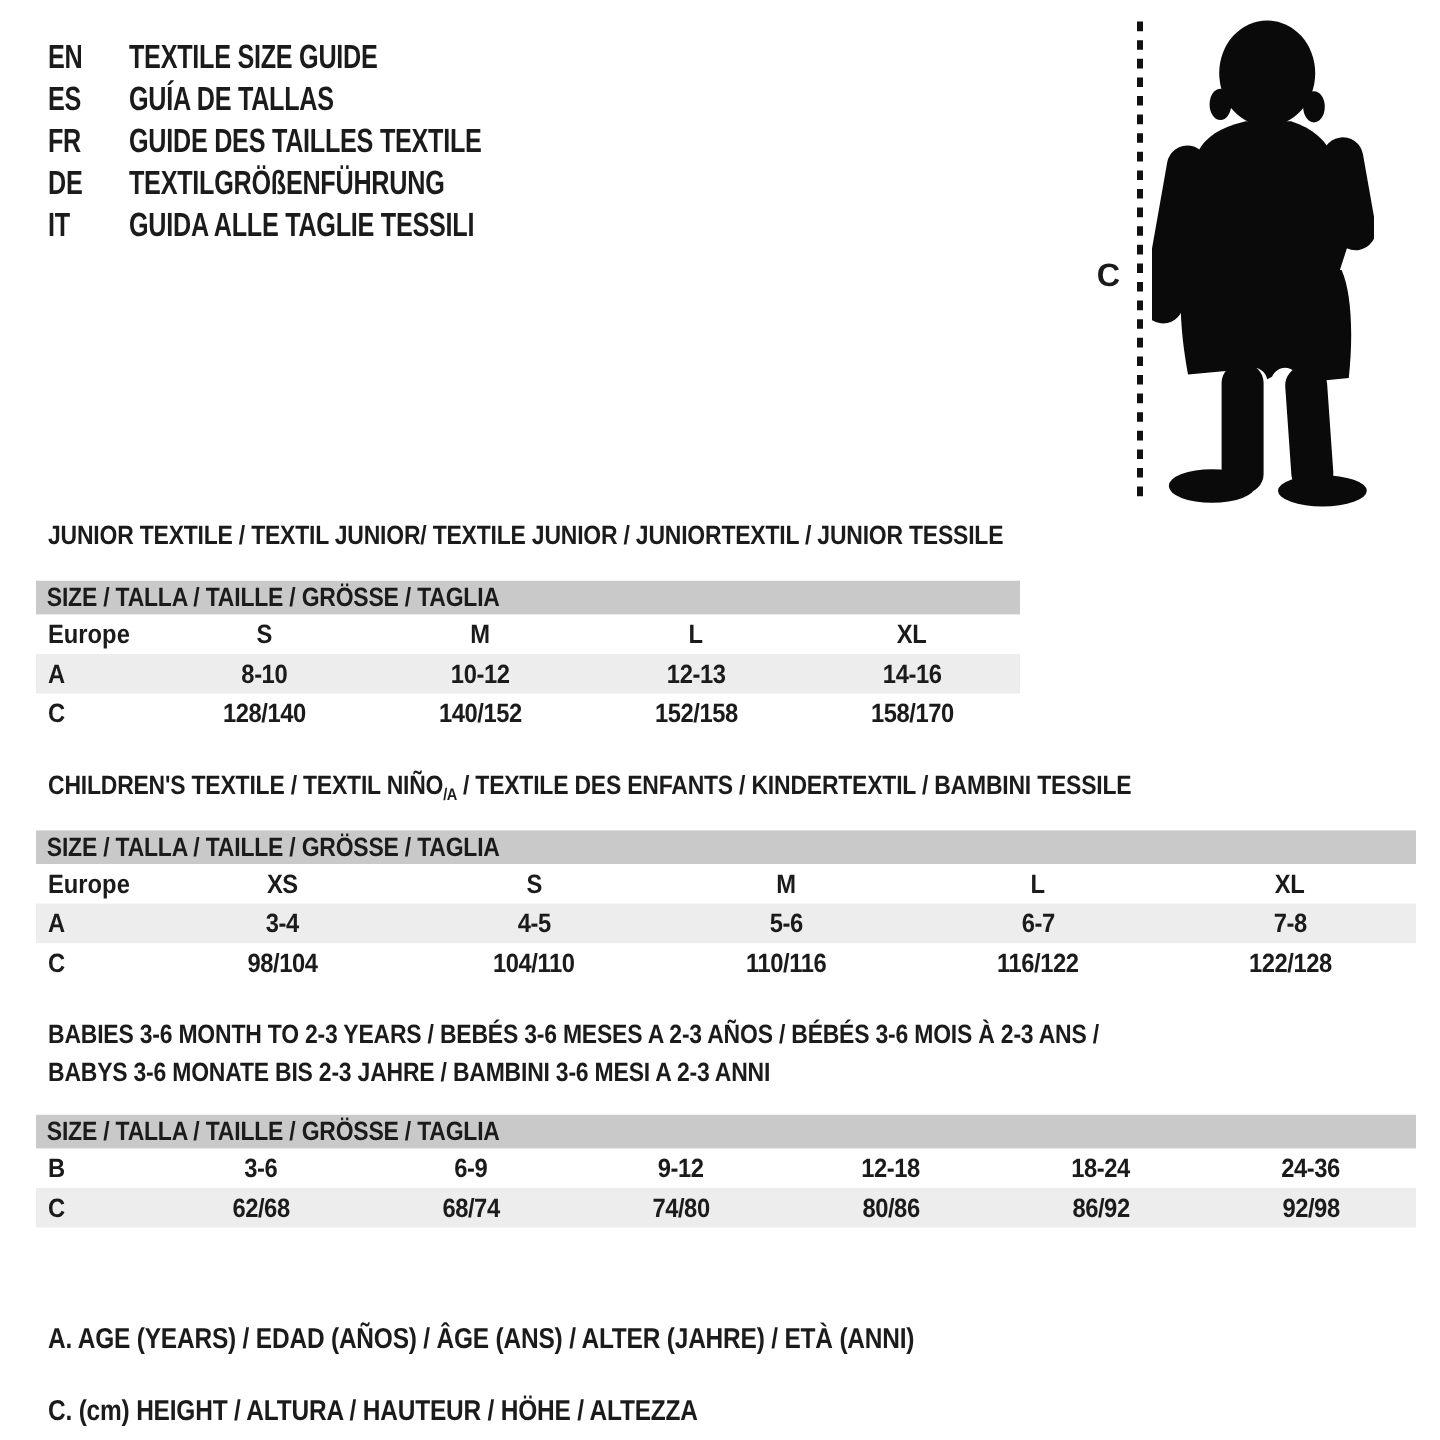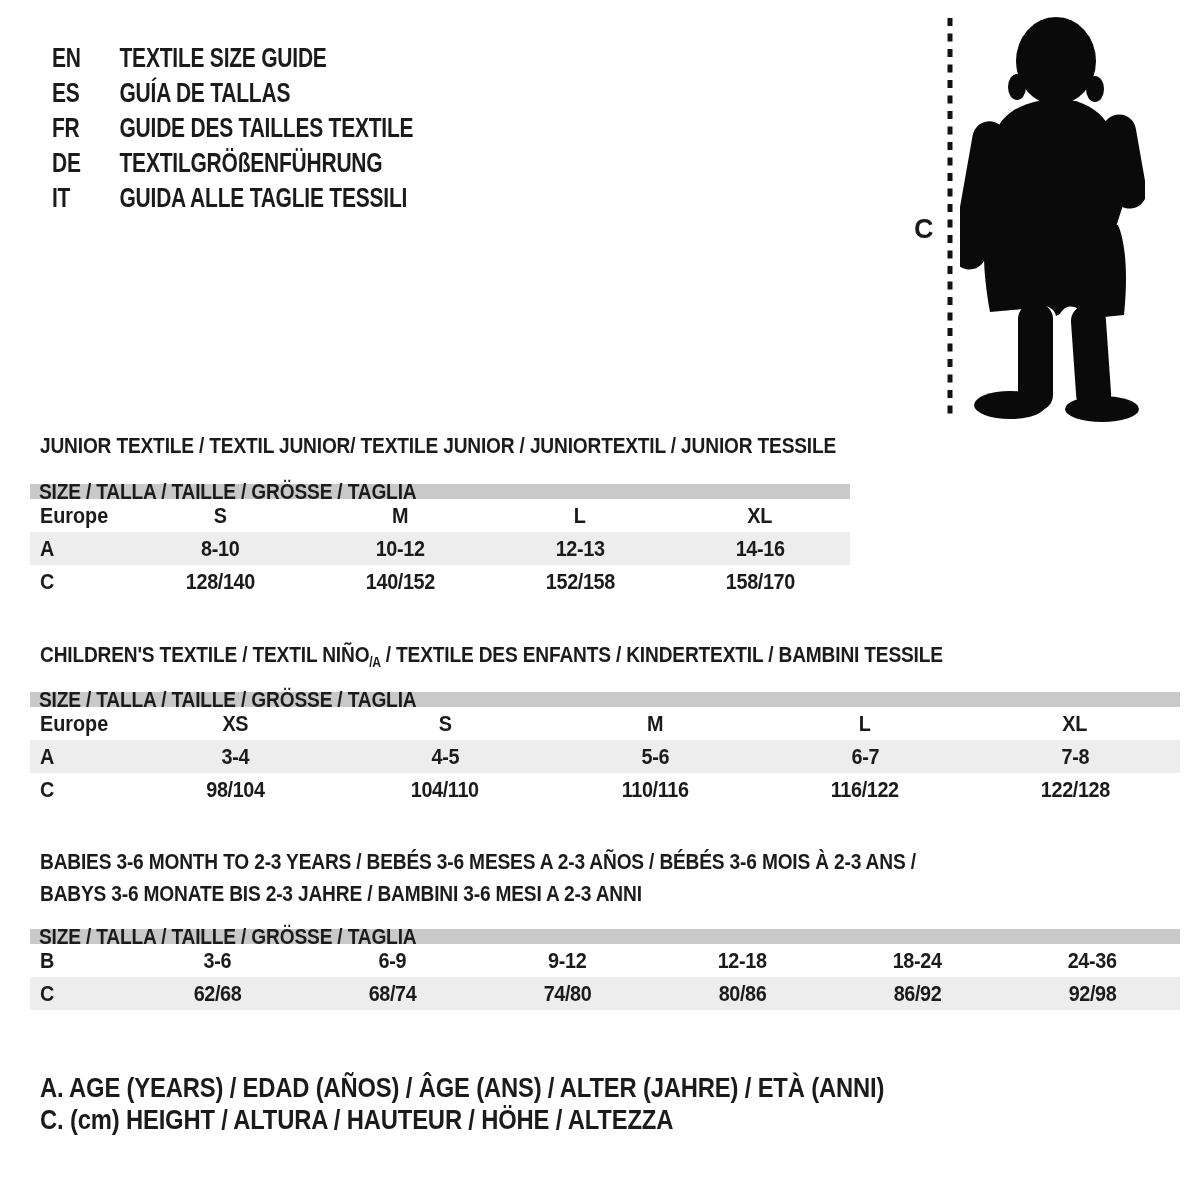--- a/index.html
+++ b/index.html
@@ -7,21 +7,21 @@
     width:1200px;height:1200px;
     background:#ffffff;
     font-family:"Liberation Sans", sans-serif;
     color:#1b1b1b;
     position:relative;
     overflow:hidden;
   }
   .page{position:absolute;left:0;top:0;width:1200px;height:1200px;background:#fff;}
 
   
-  .lang-block{position:absolute;left:40px;top:40px;margin-left:12px;}
+  .lang-block{position:absolute;left:40px;top:30px;}
   .lang-row{
     display:flex;height:35px;align-items:center;
     font-size:28px;font-weight:bold;white-space:nowrap;
     transform:scaleX(0.75);transform-origin:0 50%;
     letter-spacing:-0.3px;
   }
   .lang-row .code{flex:0 0 90px;width:90px;}
 
   
   #dash-line{position:absolute;left:946px;top:16px;}
@@ -37,35 +37,35 @@
   #title-1{left:40px;top:642px;}
   #title-2{left:40px;top:846px;line-height:32px;}
   .sub{font-size:14px;position:relative;top:5px;letter-spacing:-0.5px;}
 
   
   .size-table{position:absolute;}
   #table-0{left:30px;top:484px;width:820px;}
   #table-1{left:30px;top:692px;width:1150px;}
   #table-2{left:30px;top:929px;width:1150px;}
 
-  .size-bar{height:15px;display:flex;align-items:center;padding-left:9px;background:#c9c9c9;}
+  .size-bar{height:28px;display:flex;align-items:center;padding-left:9px;background:#c9c9c9;}
   .bartext{
     font-size:22px;font-weight:bold;white-space:nowrap;
     transform:scaleX(0.87);transform-origin:0 50%;letter-spacing:-0.2px;
   }
   .trow{display:flex;height:33px;align-items:center;}
   .rlabel{flex:0 0 100px;width:100px;padding-left:10px;box-sizing:border-box;
           font-size:22px;font-weight:bold;text-decoration:underline;}
   .lspan{display:inline-block;transform:scaleX(0.9);transform-origin:0 50%;}
   .cell{flex:1;text-align:center;font-size:22px;font-weight:bold;}
   .cspan{display:inline-block;transform:scaleX(0.9);transform-origin:50% 50%;letter-spacing:-0.4px;}
 
   
   .legend{position:absolute;left:40px;top:1072px;}
-  .legend-line{height:32px;line-height:32px;font-size:28px;font-weight:bold;white-space:nowrap;}
+  .legend-line{height:32px;line-height:32px;font-size:24px;font-weight:bold;white-space:nowrap;margin-top:28px;}
   .cond85{display:inline-block;transform:scaleX(0.85);transform-origin:0 50%;letter-spacing:-0.2px;}
 </style>
 </head>
 <body>
 
 <div class="page">
 
   <div class="lang-block" id="lang-block">
       <div class="lang-row">
         <span class="code">EN</span>

